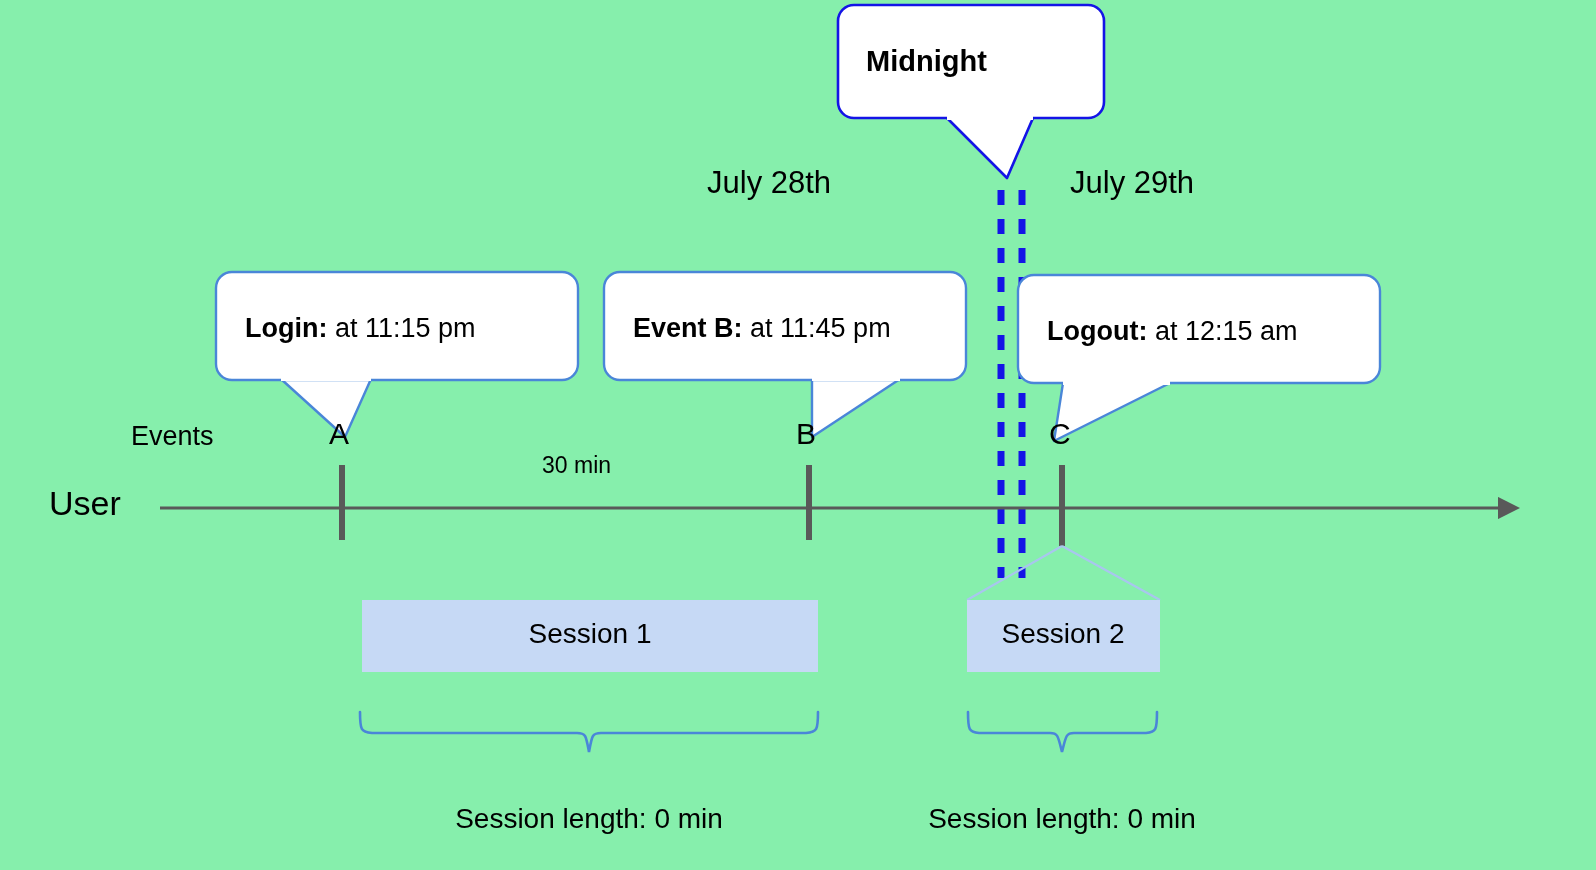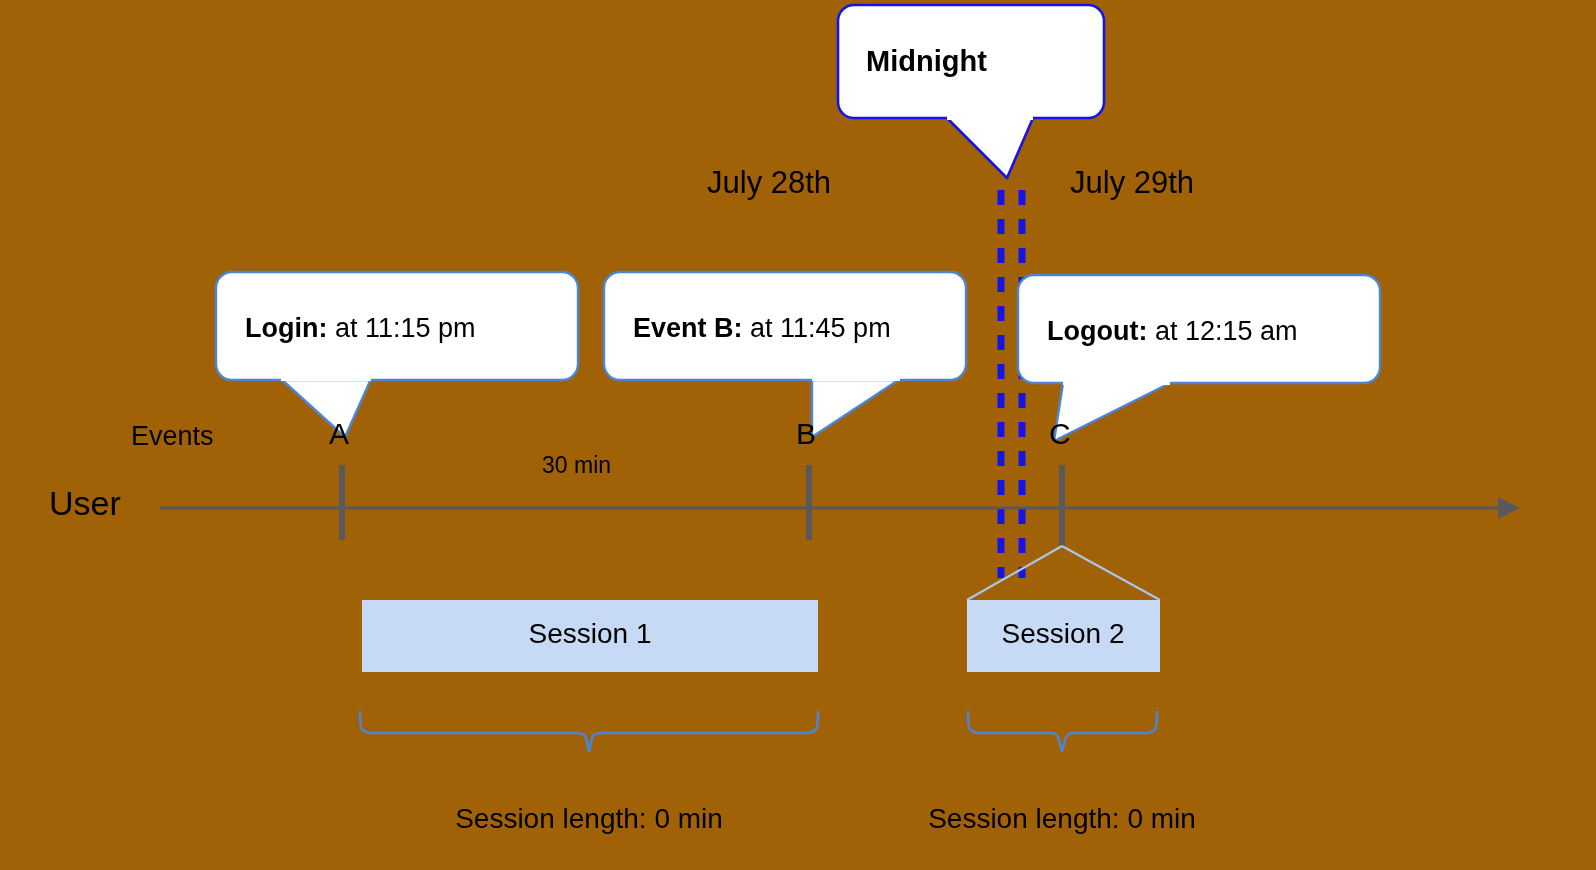--- a/index.html
+++ b/index.html
@@ -8,21 +8,21 @@
     background: #ffffff;
   }
   body {
     font-family: "Liberation Sans", sans-serif;
     color: #000000;
   }
   #stage {
     position: relative;
     width: 1596px;
     height: 870px;
-    background: #a16207;
+    background: #86efac;
     overflow: hidden;
   }
   #diagram-svg {
     position: absolute;
     left: 0;
     top: 0;
     width: 1596px;
     height: 870px;
   }
   .svg-text {

